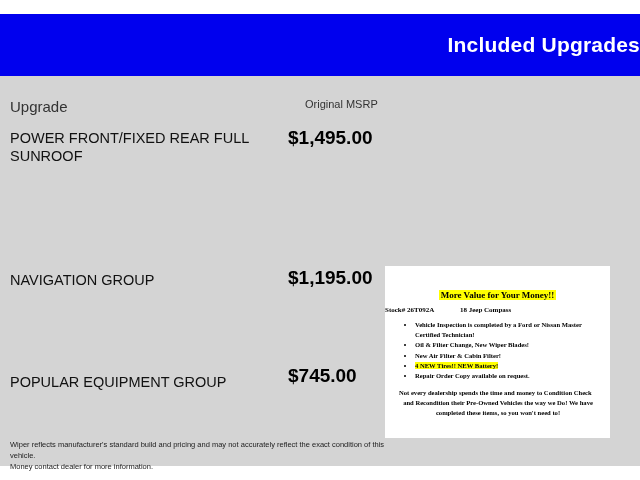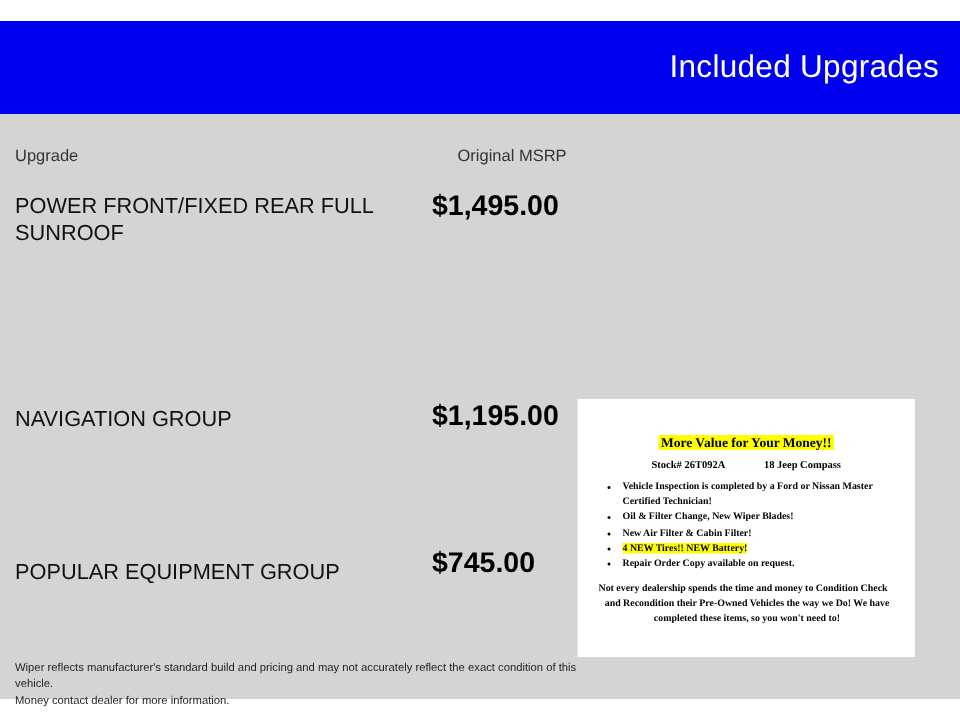--- a/index.html
+++ b/index.html
@@ -27,22 +27,21 @@
     width: 640px;
     height: 62px;
     background: #0000ee;
     display: flex;
     align-items: center;
     justify-content: flex-end;
   }
   .banner-title {
     color: #ffffff;
     font-size: 21px;
-    font-weight: normal;
-    padding-right: 14px;
+    font-weight: bold;
     letter-spacing: 0.2px;
   }
   
   .body-area {
     position: absolute;
     left: 0;
     top: 76px;
     width: 640px;
     height: 390px;
     background: #d4d4d4;
@@ -51,21 +50,21 @@
     position: absolute;
     left: 0;
     top: 22px;
     width: 640px;
     height: 20px;
   }
   .hdr-upgrade {
     position: absolute;
     left: 10px;
     top: 0;
-    font-size: 11px;
+    font-size: 15px;
     color: #333333;
   }
   .hdr-msrp {
     position: absolute;
     left: 305px;
     top: 0;
     font-size: 11px;
     color: #333333;
   }
   .rows {
@@ -144,21 +143,20 @@
   }
   .inset-title span {
     background: #ffff00;
     padding: 0 2px;
   }
   .inset-stockline {
     position: absolute;
     top: 40px;
     left: 0;
     width: 225px;
-    text-align: center;
     font-size: 7px;
     font-weight: bold;
     color: #000000;
   }
   .inset-stockline .stk { margin-right: 24px; }
   .inset-list {
     position: absolute;
     top: 54px;
     left: 20px;
     width: 190px;

